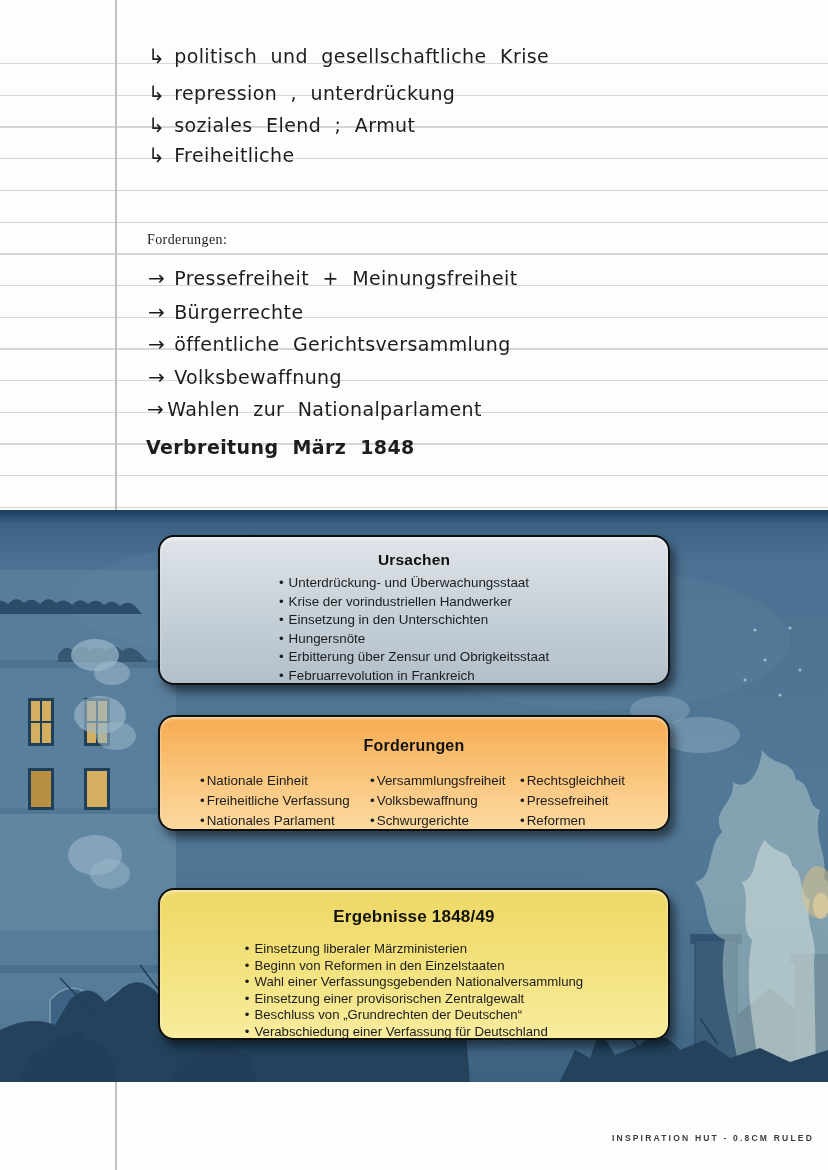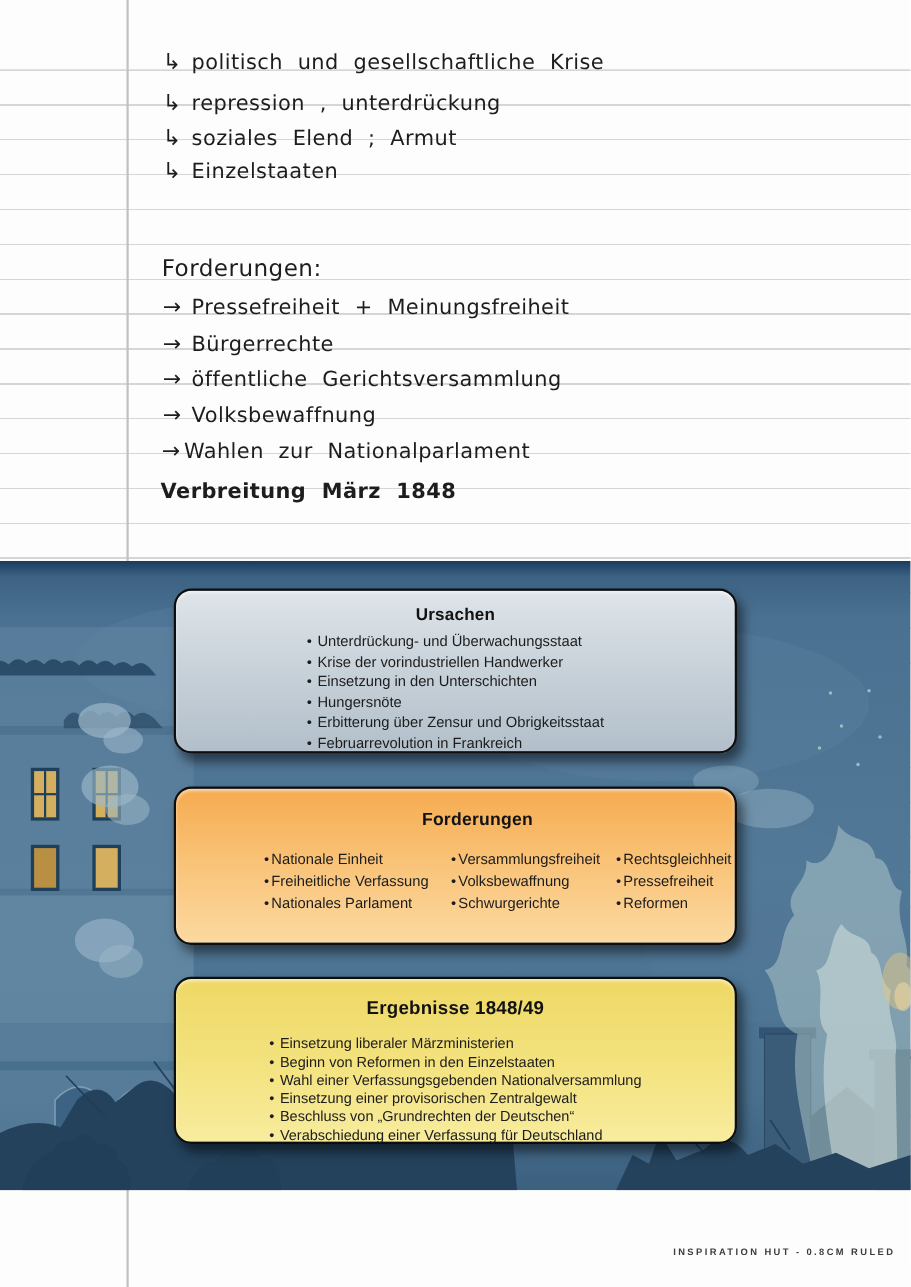--- a/index.html
+++ b/index.html
@@ -31,21 +31,21 @@
     position:absolute;left:115px;top:0;width:1.6px;height:1170px;
     background:var(--margin-line);z-index:1;
   }
   
   .hw{
     position:absolute;z-index:2;color:var(--ink);
     font-family:"DejaVu Sans", sans-serif;
     font-size:19px;letter-spacing:.4px;word-spacing:7px;white-space:nowrap;padding-left:30px;
   }
   .hw .mk{display:inline-block;margin-right:9px;font-size:20px;}
-  .hw.heading{font-size:21px;word-spacing:3px;}
+  .hw.heading{font-size:14px;word-spacing:3px;font-family:Liberation Serif, serif;}
   
   .artwork{
     position:absolute;left:0;top:510px;width:828px;height:572px;z-index:3;
   }
   .artwork svg{position:absolute;left:0;top:0;}
   .dbox{
     position:absolute;left:158px;width:512px;box-sizing:border-box;
     border:2.5px solid var(--box-border);border-radius:16px;
     box-shadow:5px 7px 10px rgba(0,0,0,.5), inset 0 2px 3px rgba(255,255,255,.55);
     color:#1c1c1c;
@@ -56,23 +56,22 @@
   .dbox ul{margin:0;padding:0;list-style:none;font-size:13.4px;}
   .dbox li{white-space:nowrap;}
   .dbox .b{margin-right:5px;}
   .box-ursachen{
     top:25px;height:150px;
     background:linear-gradient(180deg,var(--ursachen-top) 0%,#ccd5dc 40%,var(--ursachen-bottom) 100%);
   }
   .box-ursachen .title{margin-top:14px;}
   .box-ursachen ul{margin-top:5px;line-height:18.5px;width:fit-content;margin-left:auto;margin-right:auto;}
   .box-forderungen{
-    top:205px;height:144px;
+    top:205px;height:116px;
     background:linear-gradient(180deg,var(--forderungen-top) 0%,#f9c378 48%,var(--forderungen-bottom) 100%);
-    padding-left:40px;
   }
   .box-forderungen .title{margin-top:20px;font-size:16px;}
   .box-forderungen .cols{display:flex;padding:16px 0 0 40px;}
   .box-forderungen ul{line-height:20px;}
   .box-forderungen .c1{width:170px;}
   .box-forderungen .c2{width:150px;}
   .box-forderungen .b{margin-right:2px;}
   .box-ergebnisse{
     top:378px;height:152px;
     background:linear-gradient(180deg,var(--ergebnisse-top) 0%,#f3e27d 50%,var(--ergebnisse-bottom) 100%);
@@ -96,21 +95,21 @@
   <div class="hw" style="left:118px;top:44px;">
     <span class="mk">↳</span><span>politisch und gesellschaftliche Krise</span>
   </div>
   <div class="hw" style="left:118px;top:81px;">
     <span class="mk">↳</span><span>repression , unterdrückung</span>
   </div>
   <div class="hw" style="left:118px;top:113px;">
     <span class="mk">↳</span><span>soziales Elend ; Armut</span>
   </div>
   <div class="hw" style="left:118px;top:143px;">
-    <span class="mk">↳</span><span>Einzelstaaten</span>
+    <span class="mk">↳</span><span>Freiheitliche</span>
   </div>
 
   <div class="hw heading" style="left:117px;top:232px;">
     <span>Forderungen:</span>
   </div>
   <div class="hw" style="left:118px;top:266px;">
     <span class="mk">→</span><span>Pressefreiheit + Meinungsfreiheit</span>
   </div>
   <div class="hw" style="left:118px;top:300px;">
     <span class="mk">→</span><span>Bürgerrechte</span>

